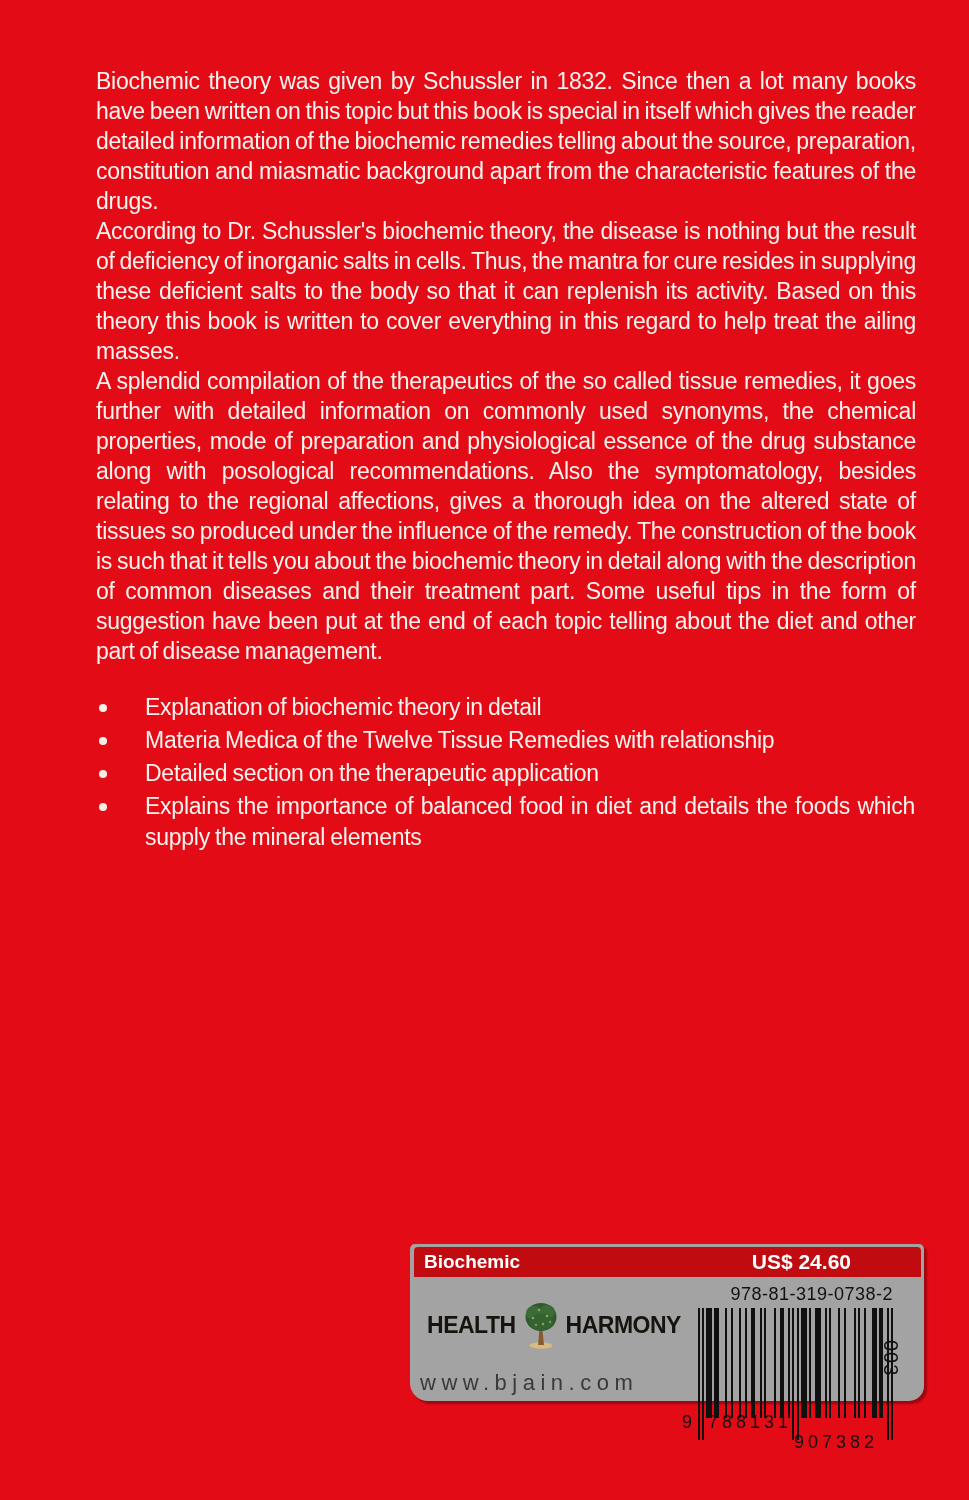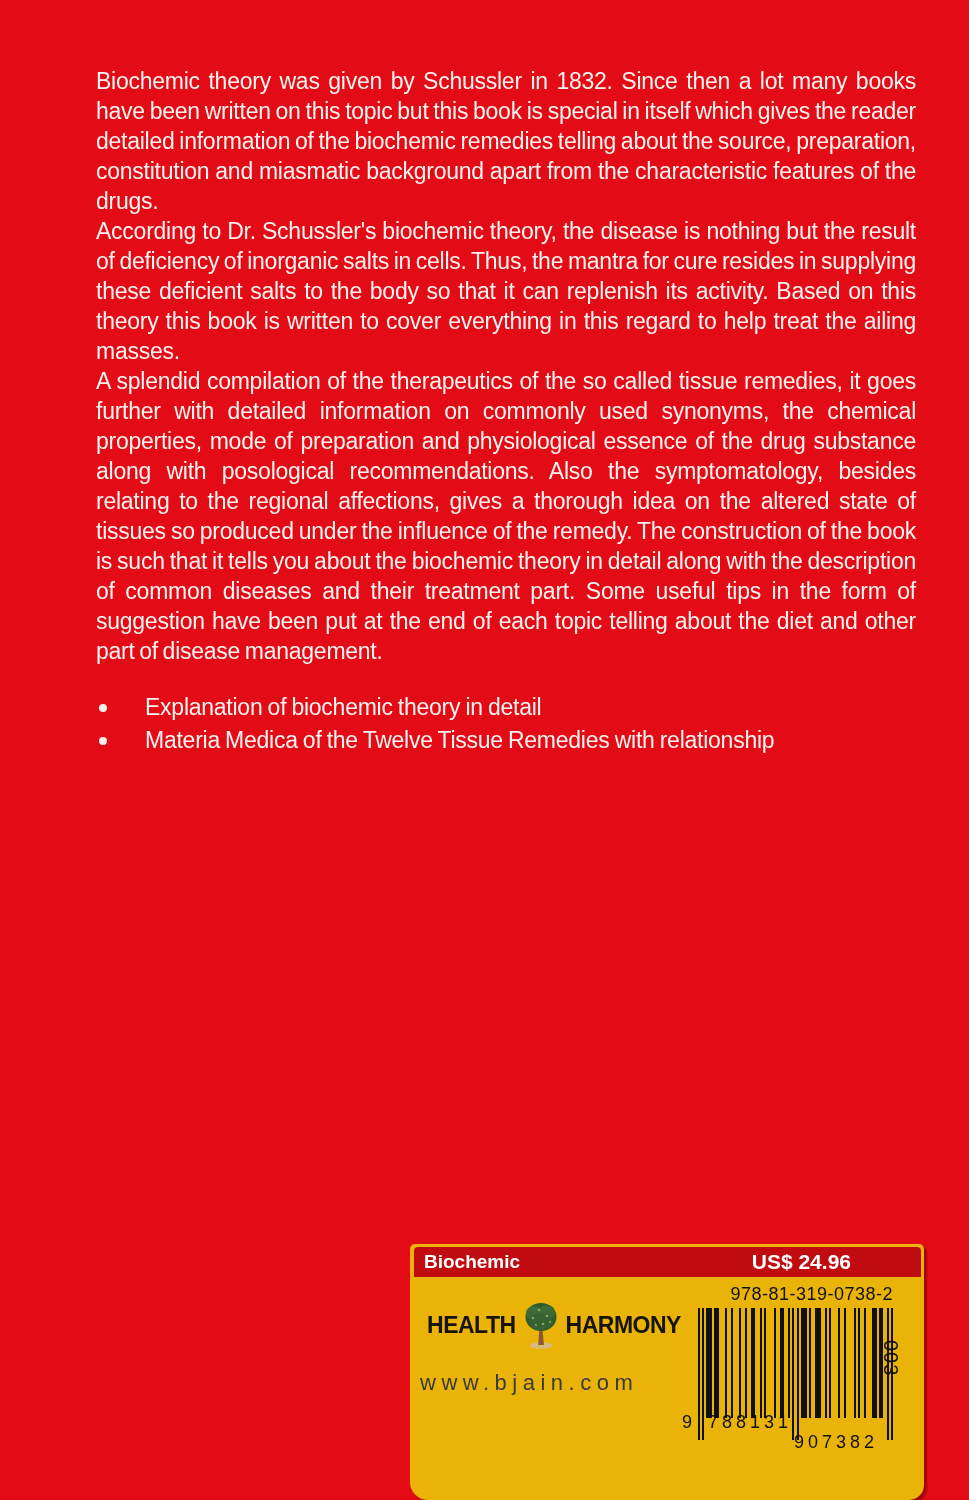--- a/index.html
+++ b/index.html
@@ -35,22 +35,22 @@
     text-align:justify;
   }
   .dot{
     position:absolute;left:3px;top:12px;
     width:8px;height:8px;border-radius:50%;
     background:#f6efe9;
   }
   
   .label{
     position:absolute;left:410px;top:1244px;
-    width:514px;height:256px;
-    background:#eab308;
+    width:514px;height:157px;
+    background:#a3a3a3;
     border-radius:5px 5px 15px 18px;
     box-shadow:3px 3px 2px rgba(95,0,7,0.5);
   }
   .strip{
     position:absolute;left:4px;right:3px;top:3px;height:30px;
     background:#c00c11;
     border-radius:4px 4px 0 0;
     display:flex;align-items:center;
     color:#ffffff;
   }
@@ -108,27 +108,35 @@
 
   <ul class="highlights">
     <li>
       <span class="dot"></span>
       <span>Explanation of biochemic theory in detail</span>
     </li>
     <li>
       <span class="dot"></span>
       <span>Materia Medica of the Twelve Tissue Remedies with relationship</span>
     </li>
+    <li>
+      <span class="dot"></span>
+      <span>Detailed section on the therapeutic application</span>
+    </li>
+    <li>
+      <span class="dot"></span>
+      <span>Explains the importance of balanced food in diet and details the foods which supply the mineral elements</span>
+    </li>
   </ul>
 
   <div class="label">
 
     <div class="strip">
       <span class="category">Biochemic</span>
-      <span class="price">US$ 24.96</span>
+      <span class="price">US$ 24.60</span>
     </div>
 
     <div class="pub">
       <div class="logo-row">
         <span class="pub-word">HEALTH</span>
         <svg class="tree" width="36" height="50" viewBox="0 0 36 50">
           <ellipse cx="18" cy="45.5" rx="11.5" ry="3.2" fill="#d9b97e"></ellipse>
           <path d="M16.4 28 L15.2 45 L21 45 L19.2 28 Z" fill="#8a5a2e"></path>
           <ellipse cx="18" cy="17" rx="15.5" ry="14" fill="#2f5a30"></ellipse>
           <ellipse cx="11" cy="13" rx="8" ry="7" fill="#3d6b35"></ellipse>

